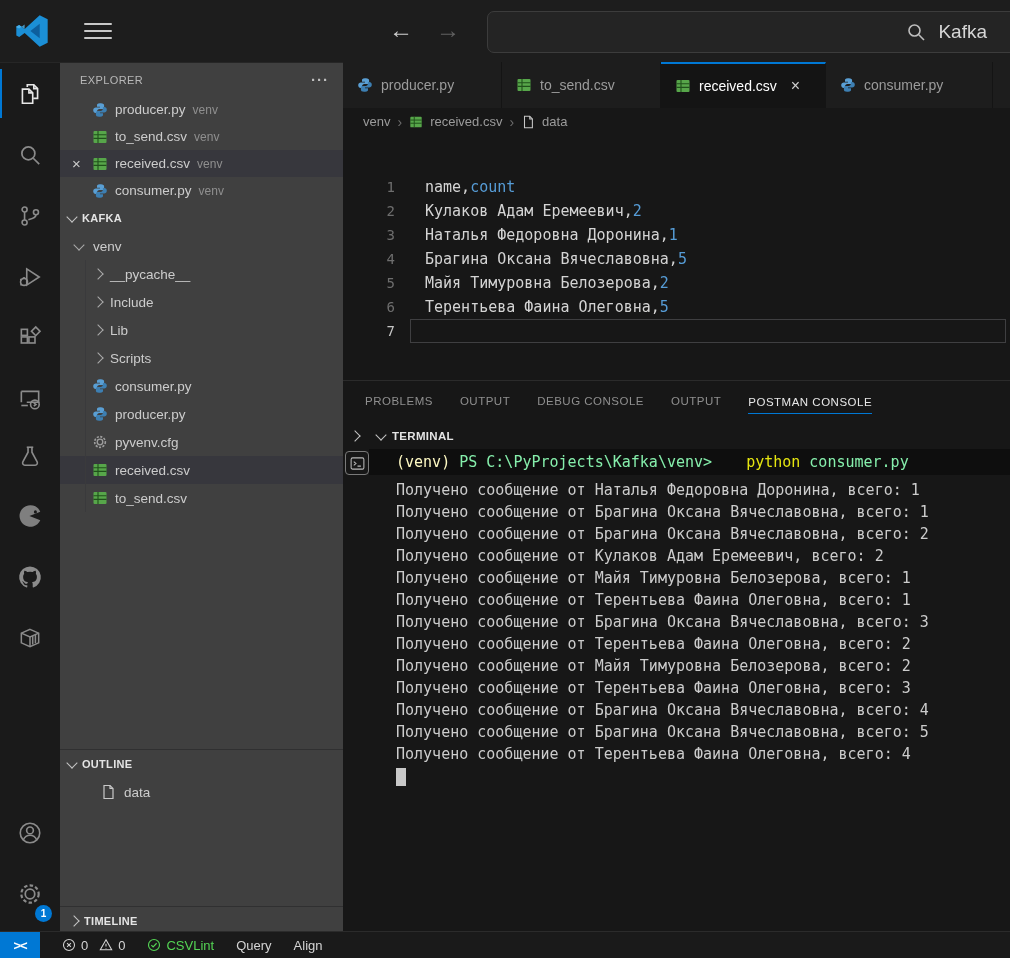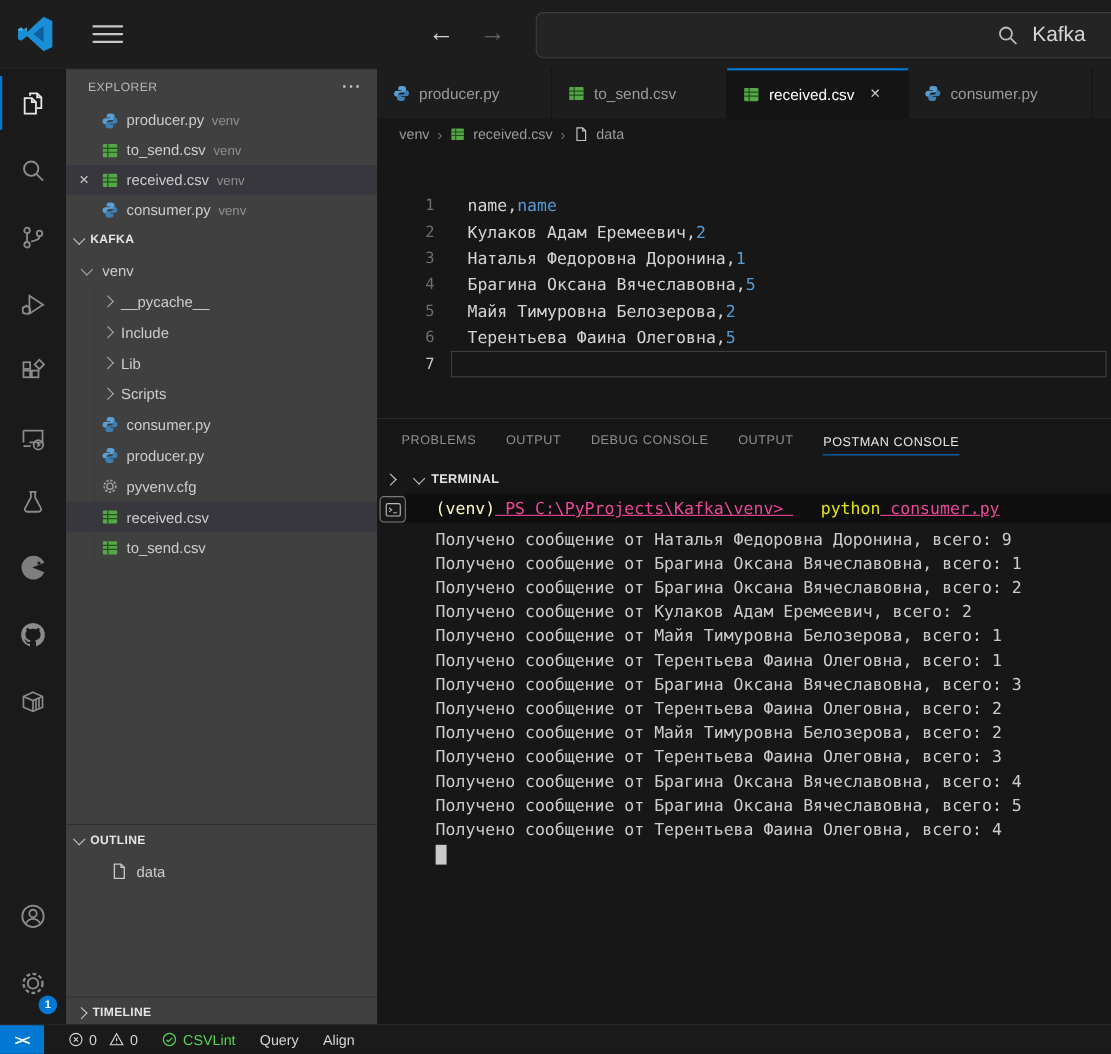--- a/index.html
+++ b/index.html
@@ -86,21 +86,21 @@
   .ptab{font-size:11.5px;letter-spacing:.5px;color:#8f8f8f;cursor:pointer;padding-bottom:2px;}
   .ptab.active{color:#e7e7e7;border-bottom:1.5px solid #0078d4;padding-bottom:5px;margin-bottom:-5px;}
   .term-head{height:26px;display:flex;align-items:center;flex:none;}
   .expand-chev{width:22px;display:flex;justify-content:center;cursor:pointer;}
   .term-head .label{display:flex;align-items:center;gap:7px;margin-left:12px;font-size:11.5px;font-weight:bold;color:#e4e4e4;letter-spacing:.3px;}
   .term-zone{flex:1;position:relative;}
   .term-tab-icon{position:absolute;left:2px;top:2px;width:22px;height:22px;border:1px solid #7a7a7a;border-radius:4px;color:#b9b9b9;display:flex;align-items:center;justify-content:center;cursor:pointer;}
   .term-tab-icon svg{width:15px;height:15px;}
   .cmd-row{margin-left:26px;background:#0e0e0e;height:26px;line-height:26px;padding-left:27px;font-size:15px;white-space:pre;}
   .cmd-venv{color:#fef9c3;}
-  .cmd-txt{color:#ec4899;text-decoration:underline;}
+  .cmd-txt{color:#86efac;}
   .cmd-py{color:#e5e510;margin-left:25px;}
   .term-lines{padding-left:53px;padding-top:4px;}
   .t-line{height:22px;line-height:22px;font-size:15px;color:#cccccc;white-space:pre;}
   .cursor-block{width:10px;height:18px;background:#c9c9c9;margin-left:53px;margin-top:3px;}
 
   
   .statusbar{position:absolute;bottom:0;left:0;right:0;height:26px;background:#1a1a1a;border-top:1px solid #2b2b2b;display:flex;align-items:center;font-size:13px;color:#d4d4d4;}
   .remote{width:40px;height:26px;background:#0078d4;color:#fff;display:flex;align-items:center;justify-content:center;font-weight:bold;letter-spacing:-1px;cursor:pointer;font-size:13px;flex:none;}
   .remote::before{content:"><";}
   .sb-item{display:flex;align-items:center;gap:5px;margin-left:22px;cursor:pointer;}
@@ -403,21 +403,21 @@
           <path d="M10 1.5v3h3"></path>
         </svg>
       <span>data</span>
     </div>
 
     <div class="editor">
       <div>
 
       <div class="code-line">
           <span class="ln">1</span>
-          <span class="code"><span class="c1">name,</span><span class="c2">name</span></span>
+          <span class="code"><span class="c1">name,</span><span class="c2">count</span></span>
         </div>
           <div class="code-line">
           <span class="ln">2</span>
           <span class="code"><span class="c1">Кулаков Адам Еремеевич,</span><span class="c2">2</span></span>
         </div>
           <div class="code-line">
           <span class="ln">3</span>
           <span class="code"><span class="c1">Наталья Федоровна Доронина,</span><span class="c2">1</span></span>
         </div>
           <div class="code-line">
@@ -461,21 +461,21 @@
       <div class="term-zone mono">
         <div class="term-tab-icon">
           <svg viewBox="0 0 20 20" fill="none" stroke="currentColor" stroke-width="1.4">
             <rect x="1.5" y="2.5" width="17" height="15" rx="2"></rect>
             <path d="M5 7.5 8 10l-3 2.5M10 13.5h4.5"></path>
           </svg>
         </div>
         <div class="cmd-row"><span class="cmd-venv">(venv)</span><span class="cmd-txt"> PS C:\PyProjects\Kafka\venv&gt; </span><span class="cmd-py">python</span><span class="cmd-txt"> consumer.py</span></div>
         <div class="term-lines">
 
-        <div class="t-line">Получено сообщение от Наталья Федоровна Доронина, всего: 9</div>
+        <div class="t-line">Получено сообщение от Наталья Федоровна Доронина, всего: 1</div>
             <div class="t-line">Получено сообщение от Брагина Оксана Вячеславовна, всего: 1</div>
             <div class="t-line">Получено сообщение от Брагина Оксана Вячеславовна, всего: 2</div>
             <div class="t-line">Получено сообщение от Кулаков Адам Еремеевич, всего: 2</div>
             <div class="t-line">Получено сообщение от Майя Тимуровна Белозерова, всего: 1</div>
             <div class="t-line">Получено сообщение от Терентьева Фаина Олеговна, всего: 1</div>
             <div class="t-line">Получено сообщение от Брагина Оксана Вячеславовна, всего: 3</div>
             <div class="t-line">Получено сообщение от Терентьева Фаина Олеговна, всего: 2</div>
             <div class="t-line">Получено сообщение от Майя Тимуровна Белозерова, всего: 2</div>
             <div class="t-line">Получено сообщение от Терентьева Фаина Олеговна, всего: 3</div>
             <div class="t-line">Получено сообщение от Брагина Оксана Вячеславовна, всего: 4</div>

